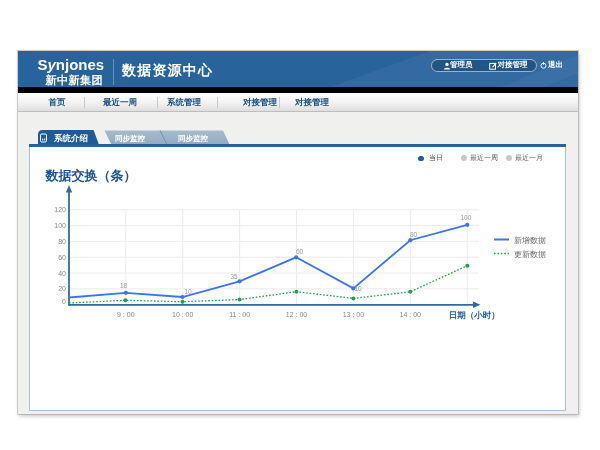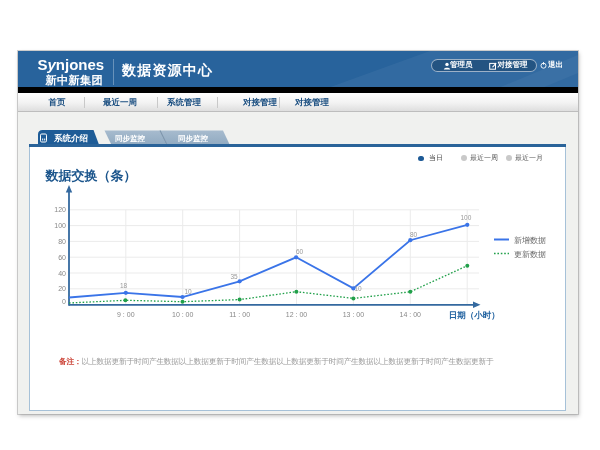--- a/index.html
+++ b/index.html
@@ -192,14 +192,13 @@
       <text x="381" y="90">80</text>
       <text x="431.5" y="73.3">100</text>
     </g>
 
     <line x1="465" y1="92.5" x2="480" y2="92.5" stroke="#3a74e8" stroke-width="2"></line>
     <text x="485" y="95.5" font-size="8" fill="#666" font-family="Liberation Sans">新增数据</text>
     <line x1="465" y1="106.5" x2="480" y2="106.5" stroke="#21a04a" stroke-width="1.6" stroke-dasharray="1.6,1.8"></line>
     <text x="485" y="109.5" font-size="8" fill="#666" font-family="Liberation Sans">更新数据</text>
   </svg>
 
-  <div id="note"><b>备注：</b>以上数据更新于时间产生数据以上数据更新于时间产生数据以上数据更新于时间产生数据以上数据更新于时间产生数据更新于</div>
 </div>
 
 </body></html>

